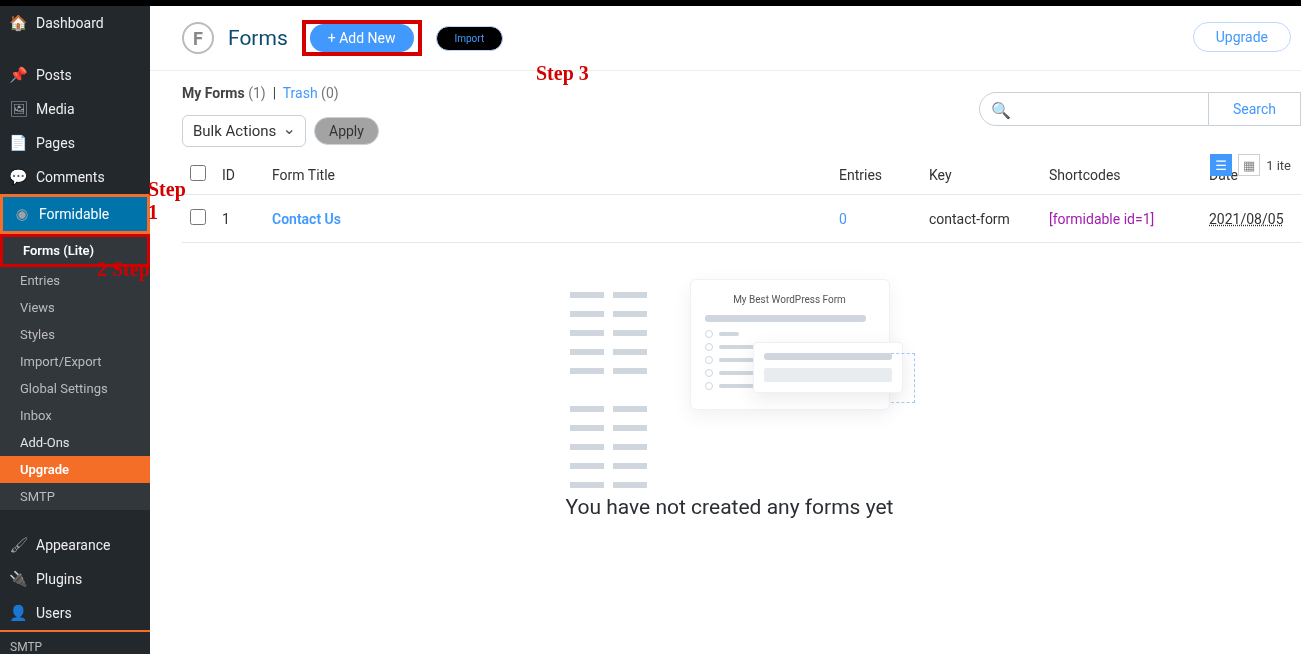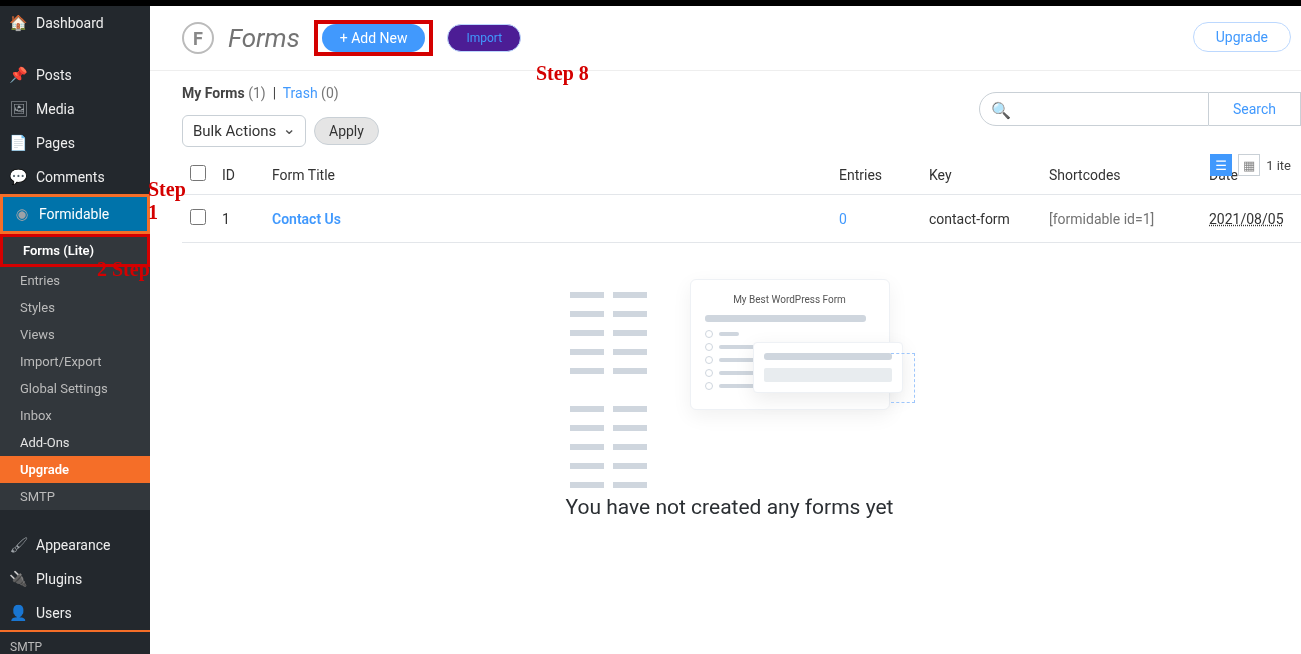--- a/index.html
+++ b/index.html
@@ -20,51 +20,51 @@
 .sidebar .hl-formidable a { color: #fff; }
 .sidebar .hl-forms { border: 3px solid #d40000; }
 
 
 .anno { position: absolute; color: #d40000; font-family: Georgia, serif; font-weight: bold; font-size: 20px; pointer-events: none; z-index: 50; }
 
 
 .main { flex: 1; background: #fff; padding: 0; overflow: hidden; position: relative; }
 .topbar { display: flex; align-items: center; gap: 14px; padding: 14px 22px 14px 32px; border-bottom: 1px solid #eee; }
 .flogo { width: 32px; height: 32px; border: 2px solid #bbb; border-radius: 50%; display: inline-flex; align-items: center; justify-content: center; color: #888; font-weight: bold; font-size: 18px; }
-.ftitle { color: #737373; font-size: 26px; font-weight: 400; font-style: italic; }
+.ftitle { color: #0c4a6e; font-size: 21px; font-weight: 400; }
 .addnew-wrap { border: 4px solid #d40000; padding: 0 4px; display: inline-flex; }
 .addnew { background: #4199fd; color: #fff; border-radius: 20px; padding: 6px 18px; font-size: 14px; border: none; cursor: pointer; }
-.import { color: #4199fd; background: #4c1d95; border: 1px solid #bcd8fe; border-radius: 20px; padding: 6px 18px; font-size: 12px; cursor: pointer; }
+.import { color: #4199fd; background: #000000; border: 1px solid #bcd8fe; border-radius: 20px; padding: 6px 18px; font-size: 10px; cursor: pointer; }
 .upgrade-pill { position: absolute; right: 10px; top: 16px; color: #4199fd; background: #fff; border: 1px solid #bcd8fe; border-radius: 20px; padding: 6px 22px; font-size: 14px; cursor: pointer; }
 
 .subhead { padding: 14px 14px 14px 32px; font-size: 14px; color: #444; }
 .subhead .trash { color: #4199fd; }
 .subhead .count { color: #777; }
 
 .toolbar { display: flex; align-items: center; gap: 8px; padding: 0 22px 8px 32px; }
 .bulk { border: 1px solid #c9d0d6; border-radius: 6px; padding: 6px 28px 6px 10px; background: #fff; font-size: 15px; appearance: none; color: #333; }
 .bulk-wrap { position: relative; }
 .bulk-wrap::after { content: "⌄"; position: absolute; right: 10px; top: 4px; color: #555; pointer-events: none; }
-.apply { border: 1px solid #c9d0d6; border-radius: 16px; padding: 5px 14px; background: #e5e5e5; font-size: 14px; color: #333; cursor: pointer; }
+.apply { border: 1px solid #c9d0d6; border-radius: 16px; padding: 5px 14px; background: #a3a3a3; font-size: 14px; color: #333; cursor: pointer; }
 
 .searchbar { position: absolute; right: 0; top: 86px; display: flex; }
 .searchbar input { border: 1px solid #c9d0d6; border-radius: 18px 0 0 18px; padding: 8px 12px 8px 34px; font-size: 14px; width: 230px; }
 .searchbar .sbtn { border: 1px solid #c9d0d6; border-left: none; background: #fff; color: #4199fd; padding: 8px 24px; font-size: 14px; cursor: pointer; }
 .searchbar .sicon { position: absolute; left: 12px; top: 9px; color: #bbb; }
 
 .viewopts { position: absolute; right: 10px; top: 148px; display: flex; align-items: center; gap: 6px; font-size: 13px; color: #444; }
 .viewopts .vbtn { width: 22px; height: 22px; display: inline-flex; align-items: center; justify-content: center; border: 1px solid #c9d0d6; color: #888; }
 .viewopts .vbtn.active { background: #4199fd; border-color: #4199fd; color: #fff; }
 
 
 .table { width: calc(100% - 32px); margin-left: 32px; border-collapse: collapse; font-size: 14px; }
 .table th { text-align: left; padding: 10px 8px; font-weight: 400; color: #333; border-bottom: 1px solid #e3e6ea; }
 .table td { padding: 14px 8px; border-bottom: 1px solid #e3e6ea; color: #333; vertical-align: middle; }
 .table .link { color: #4199fd; font-weight: 600; }
-.table .shortcode { color: #737373; }
+.table .shortcode { color: #a21caf; }
 .table .date { text-decoration: underline dotted; color: #333; }
 .table input[type=checkbox] { width: 16px; height: 16px; }
 
 
 .empty { text-align: center; padding: 36px 0 0 8px; }
 .empty-illus { width: 320px; height: 190px; margin: 0 auto 26px; position: relative; }
 .illus-l { position: absolute; left: 0; top: 10px; }
 .illus-l .bar { width: 34px; height: 6px; background: #cfd6de; margin-bottom: 6px; display: inline-block; }
 .illus-l .col { display: inline-block; vertical-align: top; margin-right: 6px; }
 .illus-r { position: absolute; right: 0; top: 0; width: 200px; background: #fff; border: 1px solid #eef1f5; border-radius: 6px; padding: 14px; box-shadow: 0 6px 20px rgba(0,0,0,0.06); }
@@ -120,24 +120,24 @@
     <div class="submenu">
       <div class="hl-forms">
         <a class="active">
             <span>Forms (Lite)</span>
           </a>
       </div>
       <a>
           <span>Entries</span>
         </a>
       <a>
+          <span>Views</span>
+        </a>
+      <a>
           <span>Styles</span>
-        </a>
-      <a>
-          <span>Views</span>
         </a>
       <a>
           <span>Import/Export</span>
         </a>
       <a>
           <span>Global Settings</span>
         </a>
       <a>
           <span>Inbox</span>
         </a>
@@ -175,21 +175,21 @@
   <main class="main">
     <div class="topbar">
       <span class="flogo">F</span>
       <span class="ftitle">Forms</span>
       <span class="addnew-wrap">
         <button class="addnew">+ Add New</button>
       </span>
       <button class="import">Import</button>
       <button class="upgrade-pill">Upgrade</button>
     </div>
-    <span class="anno" style="left:386px;top:56px;position:absolute">Step 8</span>
+    <span class="anno" style="left:386px;top:56px;position:absolute">Step 3</span>
 
     <div class="subhead">
       <b>My Forms</b>
       <span class="count">(1)</span>
       &nbsp;<span>|</span>&nbsp;
       <span class="trash">Trash</span>
       <span class="count">(0)</span>
     </div>
 
     <div class="searchbar">

